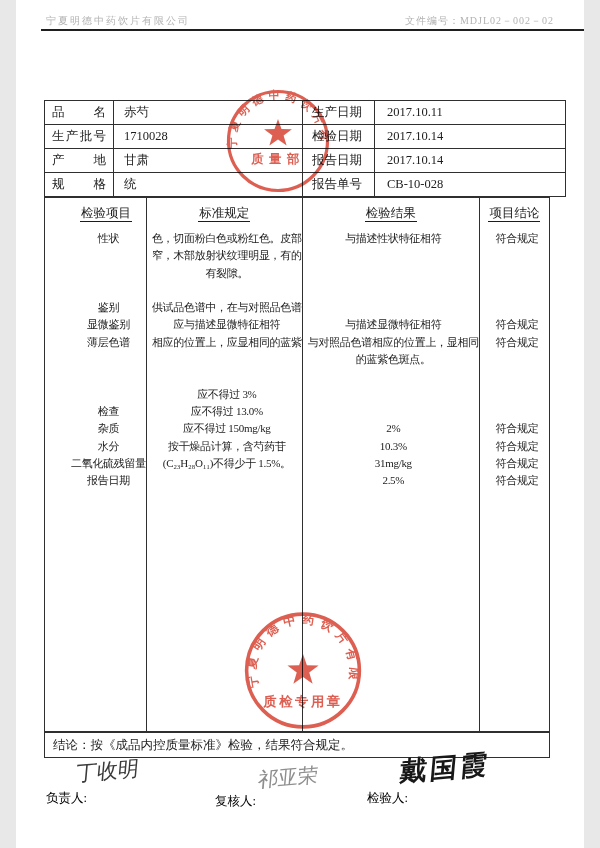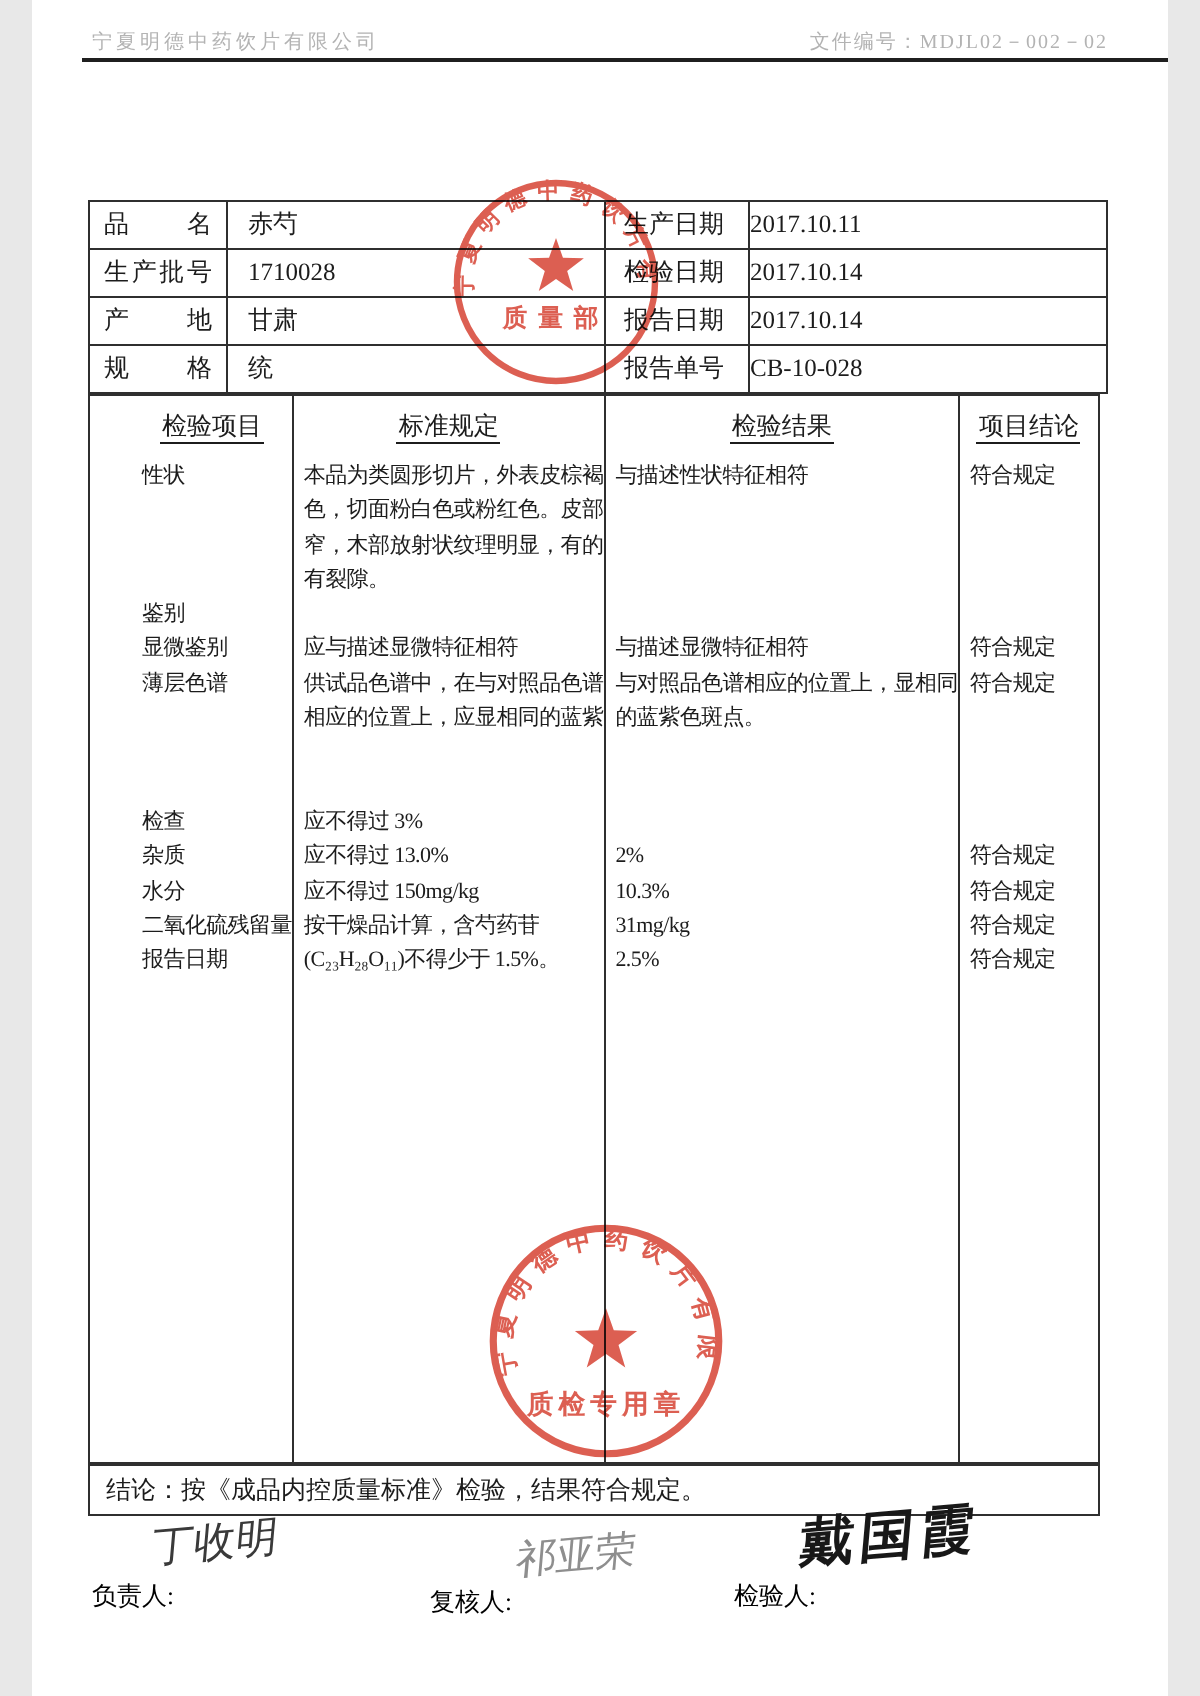--- a/index.html
+++ b/index.html
@@ -11,30 +11,30 @@
   .hdr-rule{position:absolute;left:25px;top:29px;width:550px;height:2px;background:#1f1f1f;}
   
   .title{position:absolute;left:28px;top:55px;width:506px;text-align:center;
          font-size:22px;font-weight:bold;letter-spacing:3px;}
   
   .info-table{position:absolute;left:28px;top:100px;border-collapse:collapse;table-layout:fixed;}
   .info-table td{border:1px solid #2f2f2f;height:23px;font-size:12.5px;padding:0;vertical-align:middle;margin-top:17px;}
   td.c1{width:54px;padding:0 7px;text-align:justify;text-align-last:justify;}
   td.c2{width:178px;padding-left:10px;}
   td.c3{width:62px;padding-left:9px;}
-  td.c4{width:178px;}
+  td.c4{width:178px;padding-left:12px;}
   
   .insp-table{position:absolute;left:28px;top:197px;width:506px;height:535px;display:flex;
               border:1px solid #2f2f2f;box-sizing:border-box;padding-left:21px;}
   .insp-col{box-sizing:border-box;border-right:1px solid #2f2f2f;}
   .insp-col:last-child{border-right:none;}
   .w-item{width:82px;}  .w-std{width:164px;}  .w-res{width:179px;}  .w-ccl{width:81px;}
   .col-head{height:26px;padding-top:7px;text-align:center;font-size:12.5px;box-sizing:border-box;}
   .col-head span{border-bottom:1px solid #1c1c1c;padding:0 1px 1px 1px;}
-  .col-lines{padding:6px 0 0 5px;}
+  .col-lines{padding:6px 0 0 5px;text-align:center;}
   .tline{height:17.3px;line-height:17.3px;font-size:11px;letter-spacing:-0.3px;
          white-space:nowrap;overflow:visible;}
   
   .concl-row{position:absolute;left:28px;top:732px;width:506px;height:26px;box-sizing:border-box;
              border:1px solid #2f2f2f;font-size:12.5px;line-height:25px;padding-left:8px;}
   
   .sig-label{position:absolute;font-size:12.5px;color:#000000;margin-top:19px;}
   .lab-resp{left:30px;top:771px;} .lab-rev{left:199px;top:774px;} .lab-insp{left:351px;top:771px;}
   .sig{position:absolute;font-family:"Liberation Serif",serif;transform:rotate(-5deg) skewX(-10deg);}
   .sig-resp{left:60px;top:757px;font-size:21px;color:#3a3a3a;}
@@ -102,27 +102,26 @@
           <div class="tline">杂质</div>
           <div class="tline">水分</div>
           <div class="tline">二氧化硫残留量</div>
           <div class="tline">报告日期</div>
           <div class="tline"></div>
         </div>
     </div>
     <div class="insp-col w-std">
       <div class="col-head"><span>标准规定</span></div>
       <div class="col-lines">
-          <div class="tline">本品为类圆形切片，外表皮棕褐</div>
           <div class="tline">色，切面粉白色或粉红色。皮部</div>
           <div class="tline">窄，木部放射状纹理明显，有的</div>
           <div class="tline">有裂隙。</div>
           <div class="tline"></div>
+          <div class="tline">供试品色谱中，在与对照品色谱</div>
           <div class="tline">应与描述显微特征相符</div>
-          <div class="tline">供试品色谱中，在与对照品色谱</div>
           <div class="tline">相应的位置上，应显相同的蓝紫</div>
           <div class="tline"></div>
           <div class="tline"></div>
           <div class="tline">应不得过 3%</div>
           <div class="tline">应不得过 13.0%</div>
           <div class="tline">应不得过 150mg/kg</div>
           <div class="tline">按干燥品计算，含芍药苷</div>
           <div class="tline">(C₂₃H₂₈O₁₁)不得少于 1.5%。</div>
         </div>
     </div>

